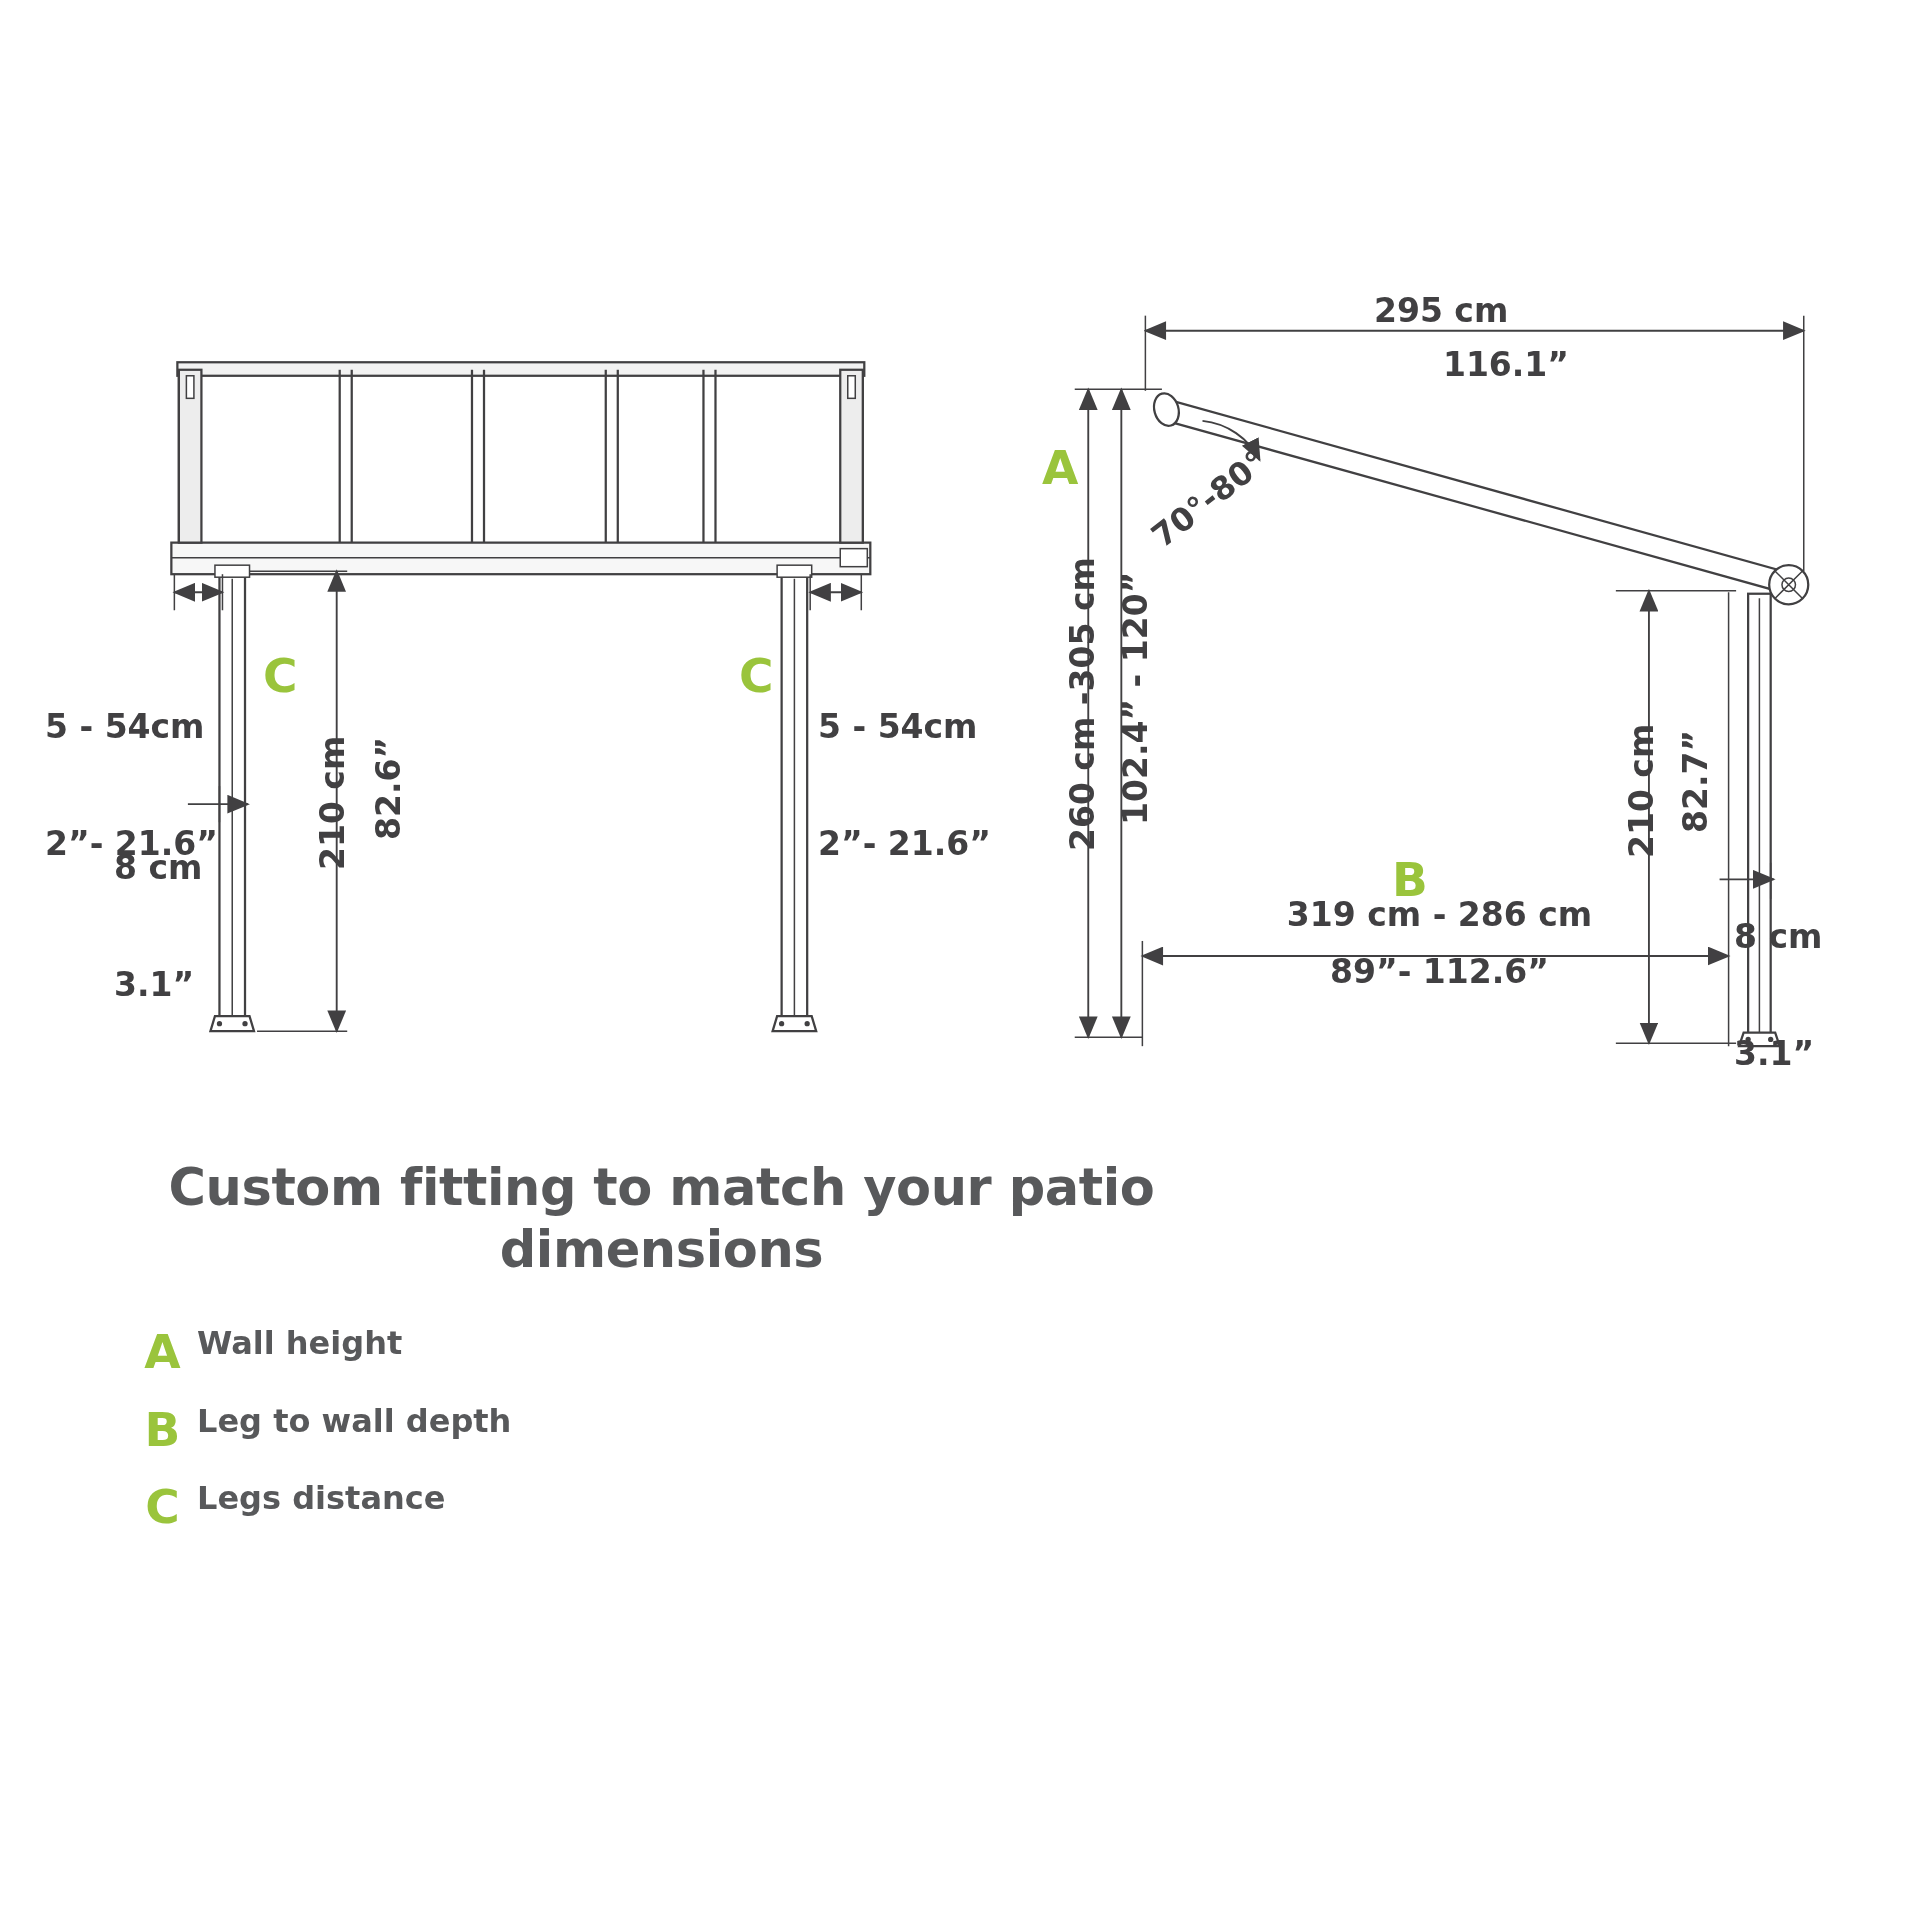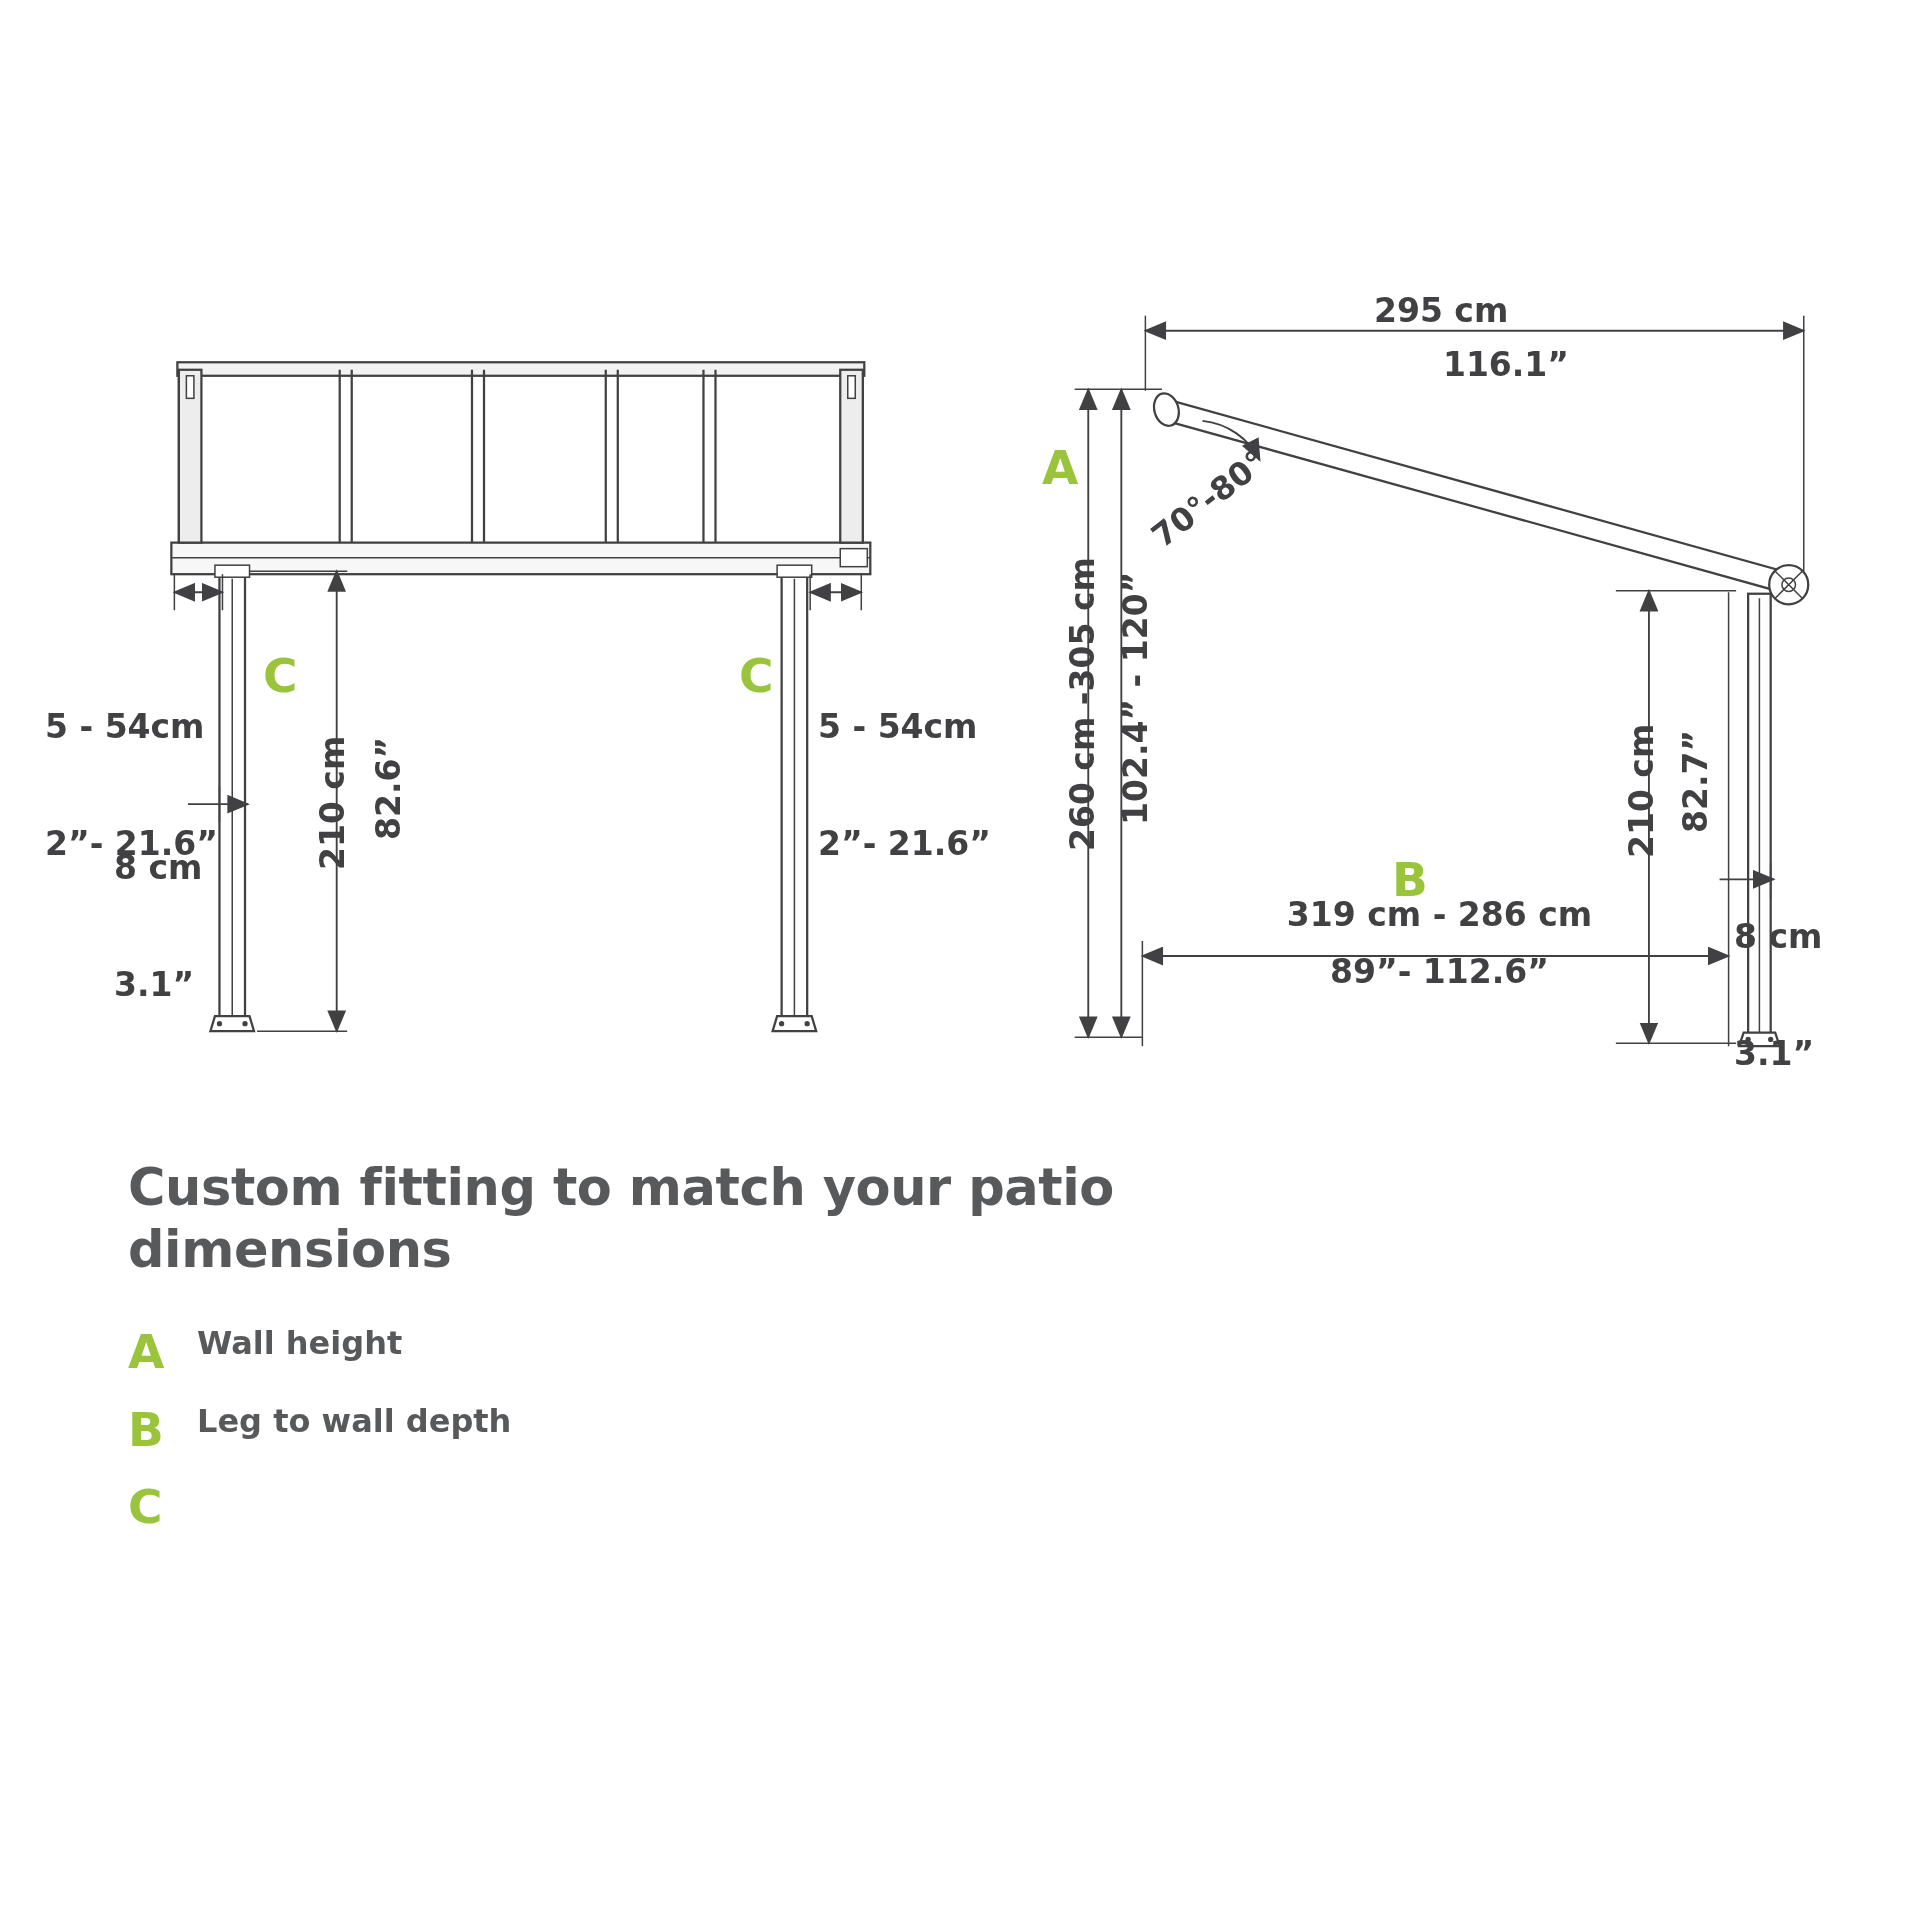--- a/index.html
+++ b/index.html
@@ -26,21 +26,21 @@
   .letter{
     position:absolute;
     font-family:"DejaVu Sans", sans-serif;
     font-weight:700;
     color:#9ac43c;
     font-size:47px;
   }
   .rot{transform-origin:0 0;}
 
   
-  #legend{position:absolute;left:128px;top:1157px;width:1127px;}
+  #legend{position:absolute;left:128px;top:1157px;width:1127px;text-align:center;}
   #legend .head{
     font-size:51px;font-weight:700;color:#58595b;
     line-height:1.22;letter-spacing:-0.4px;
     width:1067px;
   }
   #legend .row{
     display:flex;align-items:flex-start;margin-top:25.6px;
   }
   #legend .key{
     width:69px;flex:0 0 69px;
@@ -221,17 +221,18 @@
       <div class="val">Wall height</div>
     </div>
 
     <div class="row">
       <div class="key">B</div>
       <div class="val">Leg to wall depth</div>
     </div>
 
     <div class="row">
       <div class="key">C</div>
+      <div class="val">Legs distance</div>
     </div>
   </div>
 
 </div>
 
 
 </body></html>

